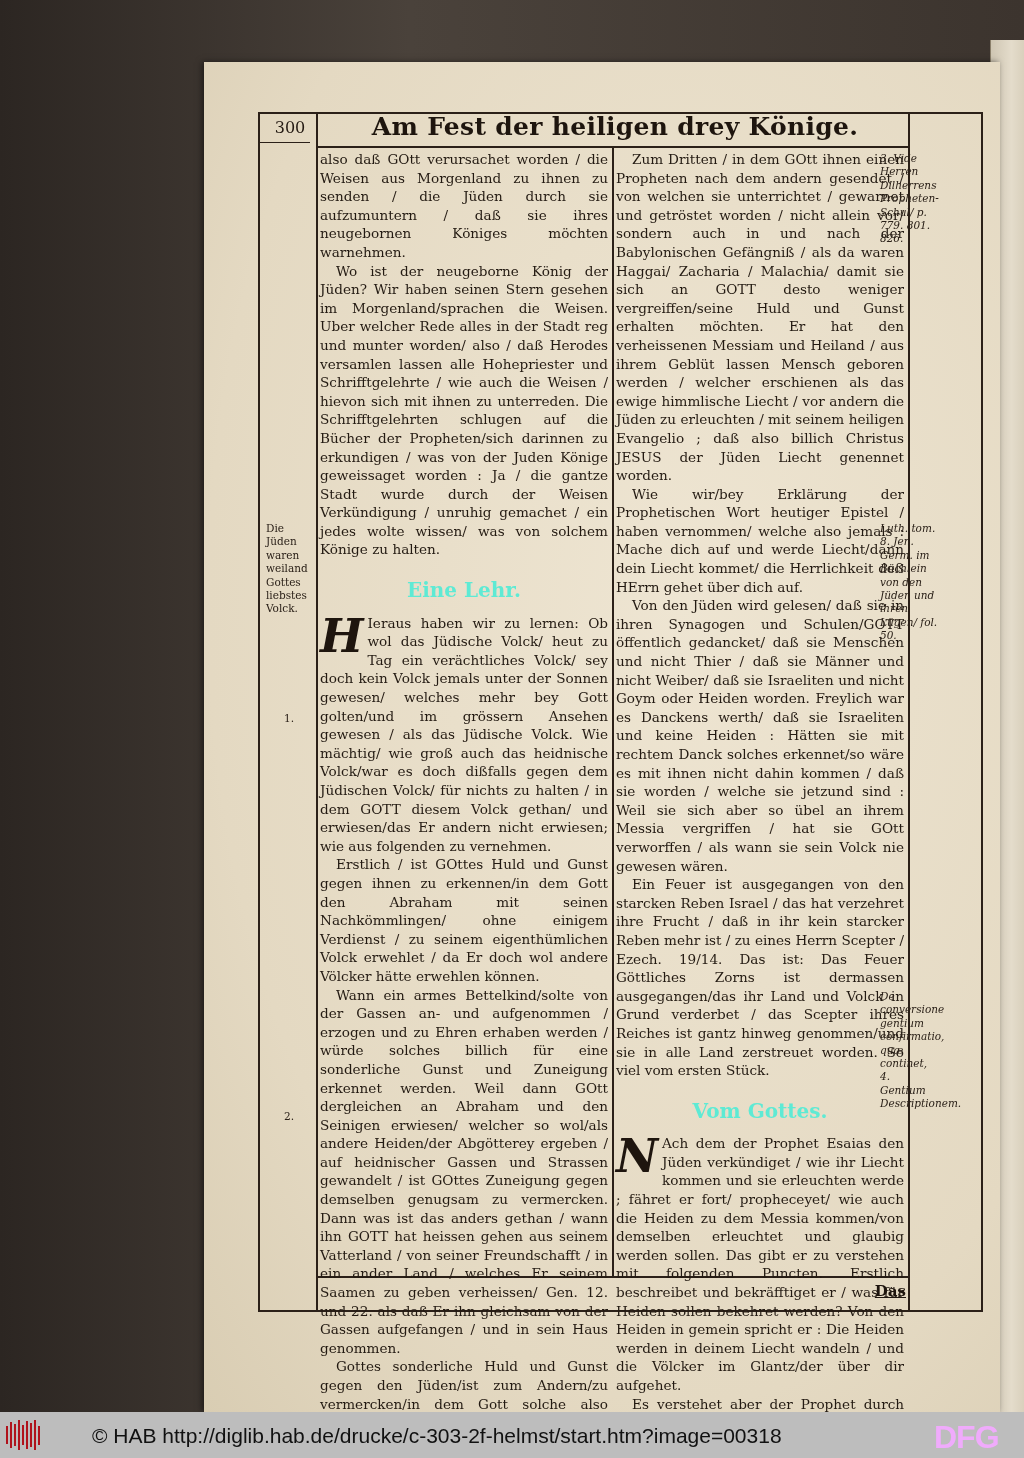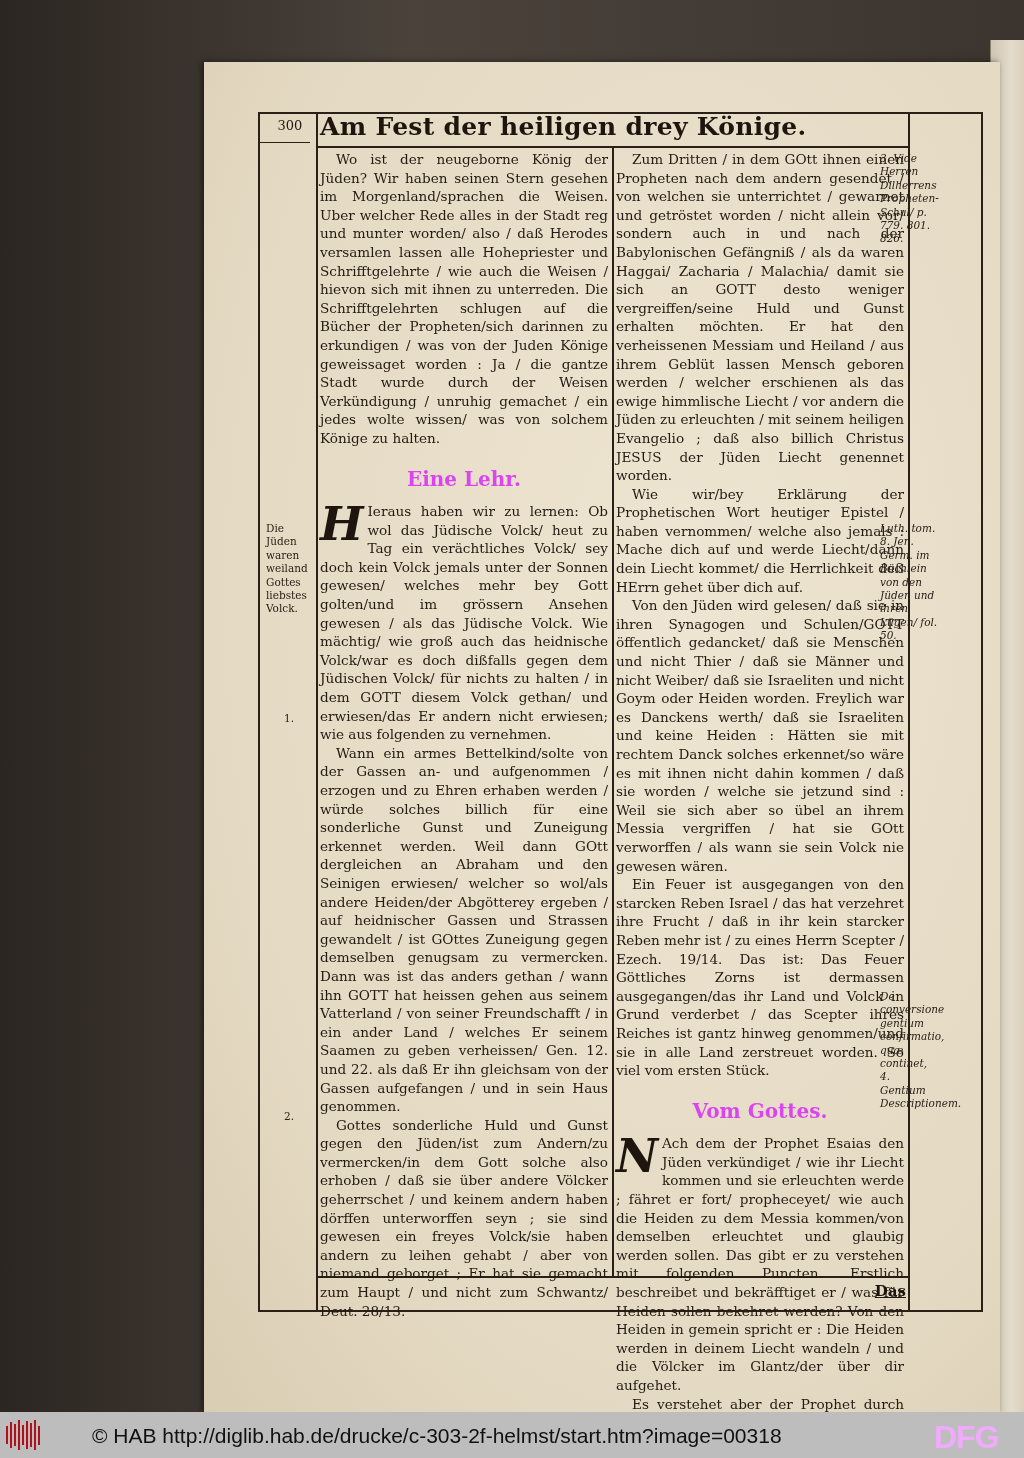--- a/index.html
+++ b/index.html
@@ -21,39 +21,39 @@
   .page {
     position: absolute; left: 204px; top: 62px; width: 796px; height: 1350px;
     background: #e9dfca;
     background-image: radial-gradient(ellipse at 60% 40%, #eee5d2 0%, #e4d9c2 70%, #d9cdb3 100%);
     box-shadow: -2px 0 6px rgba(0,0,0,0.5);
   }
   .hline { position: absolute; background: #2b2018; height: 2px; }
   .vline { position: absolute; background: #2b2018; width: 2px; }
   .page-number {
     position: absolute; left: 266px; top: 118px; width: 48px;
-    font-size: 13px; color: #241a12; text-align: center;
+    font-size: 16px; color: #241a12; text-align: center;
   }
   .running-head {
     position: absolute; left: 320px; top: 112px; width: 590px;
-    text-align: left; font-size: 25px; font-weight: bold; color: #1e150e;
+    text-align: center; font-size: 25px; font-weight: bold; color: #1e150e;
     font-family: "DejaVu Serif", serif; letter-spacing: 0.3px;
   }
   .col {
     position: absolute; top: 150px; width: 288px;
     font-size: 13.6px; line-height: 18.6px; color: #231a12;
     text-align: justify; font-family: "DejaVu Serif", serif;
   }
   .col-left { left: 320px; }
   .col-right { left: 616px; }
   .col p { margin: 0; text-indent: 16px; }
   .col p.noindent { text-indent: 0; }
   .section-head {
     text-align: center; font-weight: bold; font-size: 20px;
-    margin: 22px 0 14px 0; color: #d946ef;
+    margin: 22px 0 14px 0; color: #5eead4;
   }
   .dropcap {
     float: left; font-size: 46px; line-height: 40px; font-weight: bold;
     margin: 2px 4px 0 0; color: #1e150e; font-style: italic;
   }
   .margin-note {
     position: absolute; font-size: 10.5px; line-height: 13.4px; color: #2a2018;
   }
   .mn-left { left: 266px; width: 46px; }
   .mn-right { left: 880px; width: 58px; }
@@ -97,23 +97,25 @@
 <div class="vline" style="left:612px;top:146px;height:1130px;"></div>
 <div class="vline" style="left:908px;top:112px;height:1200px;"></div>
 <div class="vline" style="left:981px;top:112px;height:1200px;"></div>
 <div class="hline" style="left:318px;top:1276px;width:592px;"></div>
 <div class="hline" style="left:258px;top:1310px;width:725px;"></div>
 
 <div class="page-number">300</div>
 <div class="running-head">Am Fest der heiligen drey Könige.</div>
 
 <div class="col col-left">
+  <p class="noindent">also daß GOtt verursachet worden / die Weisen aus Morgenland zu ihnen zu senden / die Jüden durch sie aufzumuntern / daß sie ihres neugebornen Königes möchten warnehmen.</p>
   <p>Wo ist der neugeborne König der Jüden? Wir haben seinen Stern gesehen im Morgenland/sprachen die Weisen. Uber welcher Rede alles in der Stadt reg und munter worden/ also / daß Herodes versamlen lassen alle Hohepriester und Schrifftgelehrte / wie auch die Weisen / hievon sich mit ihnen zu unterreden. Die Schrifftgelehrten schlugen auf die Bücher der Propheten/sich darinnen zu erkundigen / was von der Juden Könige geweissaget worden : Ja / die gantze Stadt wurde durch der Weisen Verkündigung / unruhig gemachet / ein jedes wolte wissen/ was von solchem Könige zu halten.</p>
   <div class="section-head">Eine Lehr.</div>
   <p class="noindent"><span class="dropcap">H</span><span>Ieraus haben wir zu lernen: Ob wol das Jüdische Volck/ heut zu Tag ein verächtliches Volck/ sey doch kein Volck jemals unter der Sonnen gewesen/ welches mehr bey Gott golten/und im grössern Ansehen gewesen / als das Jüdische Volck. Wie mächtig/ wie groß auch das heidnische Volck/war es doch dißfalls gegen dem Jüdischen Volck/ für nichts zu halten / in dem GOTT diesem Volck gethan/ und erwiesen/das Er andern nicht erwiesen; wie aus folgenden zu vernehmen.</span></p>
+  <p>Erstlich / ist GOttes Huld und Gunst gegen ihnen zu erkennen/in dem Gott den Abraham mit seinen Nachkömmlingen/ ohne einigem Verdienst / zu seinem eigenthümlichen Volck erwehlet / da Er doch wol andere Völcker hätte erwehlen können.</p>
   <p>Wann ein armes Bettelkind/solte von der Gassen an- und aufgenommen / erzogen und zu Ehren erhaben werden / würde solches billich für eine sonderliche Gunst und Zuneigung erkennet werden. Weil dann GOtt dergleichen an Abraham und den Seinigen erwiesen/ welcher so wol/als andere Heiden/der Abgötterey ergeben / auf heidnischer Gassen und Strassen gewandelt / ist GOttes Zuneigung gegen demselben genugsam zu vermercken. Dann was ist das anders gethan / wann ihn GOTT hat heissen gehen aus seinem Vatterland / von seiner Freundschafft / in ein ander Land / welches Er seinem Saamen zu geben verheissen/ Gen. 12. und 22. als daß Er ihn gleichsam von der Gassen aufgefangen / und in sein Haus genommen.</p>
   <p>Gottes sonderliche Huld und Gunst gegen den Jüden/ist zum Andern/zu vermercken/in dem Gott solche also erhoben / daß sie über andere Völcker geherrschet / und keinem andern haben dörffen unterworffen seyn ; sie sind gewesen ein freyes Volck/sie haben andern zu leihen gehabt / aber von niemand geborget ; Er hat sie gemacht zum Haupt / und nicht zum Schwantz/ Deut. 28/13.</p>
 </div>
 
 <div class="col col-right">
   <p>Zum Dritten / in dem GOtt ihnen einen Propheten nach dem andern gesendet / von welchen sie unterrichtet / gewarnet und getröstet worden / nicht allein vor/ sondern auch in und nach der Babylonischen Gefängniß / als da waren Haggai/ Zacharia / Malachia/ damit sie sich an GOTT desto weniger vergreiffen/seine Huld und Gunst erhalten möchten. Er hat den verheissenen Messiam und Heiland / aus ihrem Geblüt lassen Mensch geboren werden / welcher erschienen als das ewige himmlische Liecht / vor andern die Jüden zu erleuchten / mit seinem heiligen Evangelio ; daß also billich Christus JESUS der Jüden Liecht genennet worden.</p>
   <p>Wie wir/bey Erklärung der Prophetischen Wort heutiger Epistel / haben vernommen/ welche also jemals : Mache dich auf und werde Liecht/dann dein Liecht kommet/ die Herrlichkeit deß HErrn gehet über dich auf.</p>
   <p>Von den Jüden wird gelesen/ daß sie in ihren Synagogen und Schulen/GOTT öffentlich gedancket/ daß sie Menschen und nicht Thier / daß sie Männer und nicht Weiber/ daß sie Israeliten und nicht Goym oder Heiden worden. Freylich war es Danckens werth/ daß sie Israeliten und keine Heiden : Hätten sie mit rechtem Danck solches erkennet/so wäre es mit ihnen nicht dahin kommen / daß sie worden / welche sie jetzund sind : Weil sie sich aber so übel an ihrem Messia vergriffen / hat sie GOtt verworffen / als wann sie sein Volck nie gewesen wären.</p>
   <p>Ein Feuer ist ausgegangen von den starcken Reben Israel / das hat verzehret ihre Frucht / daß in ihr kein starcker Reben mehr ist / zu eines Herrn Scepter / Ezech. 19/14. Das ist: Das Feuer Göttliches Zorns ist dermassen ausgegangen/das ihr Land und Volck in Grund verderbet / das Scepter ihres Reiches ist gantz hinweg genommen/und sie in alle Land zerstreuet worden. So viel vom ersten Stück.</p>
   <div class="section-head">Vom Gottes.</div>

